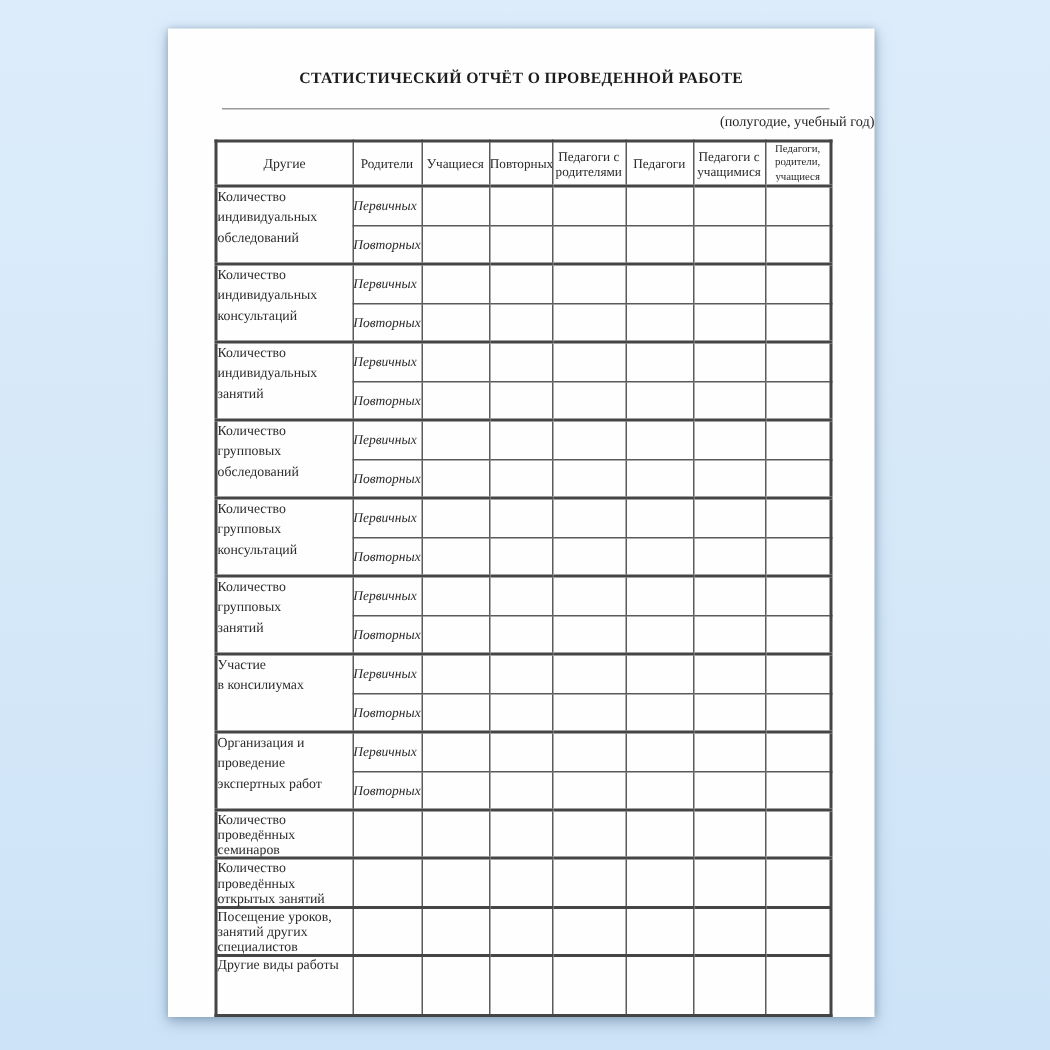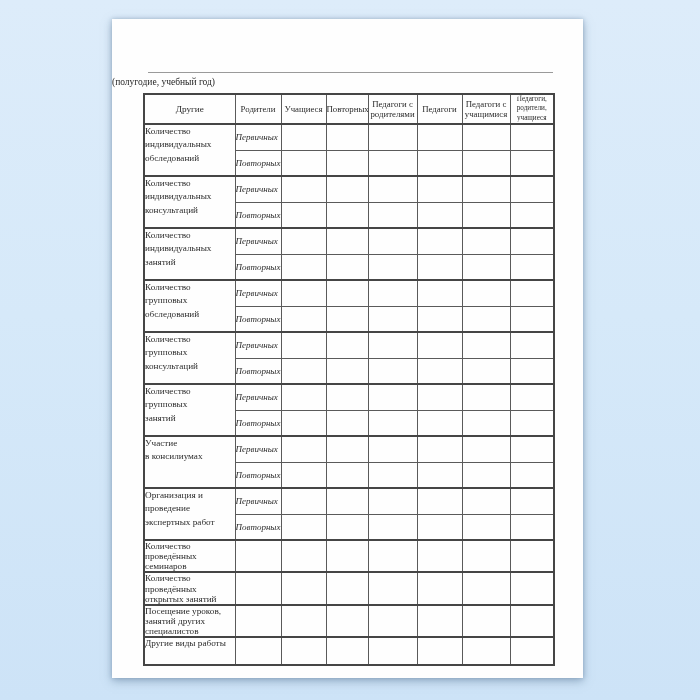--- a/index.html
+++ b/index.html
@@ -16,36 +16,36 @@
   .doc-title{
     position:absolute;top:28px;left:0;width:100%;text-align:center;
     font-weight:bold;font-size:10.5px;letter-spacing:.25px;color:#1c1c1c;
     white-space:nowrap;
   }
   .fill-line{
     position:absolute;top:53px;left:36px;width:405px;height:0;
     border-top:1px solid #9a9a9a;
   }
   .doc-subtitle{
-    position:absolute;top:58px;left:0;width:100%;text-align:left;
+    position:absolute;top:58px;left:0;width:100%;text-align:right;
     font-size:9.5px;color:#242424;
   }
   table.report{
     position:absolute;left:31px;top:74px;width:410px;
     border-collapse:collapse;table-layout:fixed;
     border:2px solid #454545;
   }
   .report th,.report td{
     border:1px solid #5a5a5a;padding:0;color:#2b2b2b;overflow:hidden;
   }
   tr.grp th,tr.grp td{border-top:2px solid #454545;}
   tr.head{height:28px;}
   tr.sub{height:26px;}
   tr.s3{height:30px;}
-  tr.s1{height:28px;}
+  tr.s1{height:40px;}
   .h{
     font-weight:normal;font-size:8.8px;line-height:1.15;text-align:center;
     vertical-align:middle;white-space:pre-line;padding:1px 0;
   }
   .h.c0{font-size:9.2px;}
   .h.c7{font-size:7.2px;line-height:1.3;border-radius:14px;}
   .lbl{
     font-size:9.2px;line-height:1.45;vertical-align:top;
     padding:3px 2px 2px 5px;white-space:pre-line;
   }
@@ -54,20 +54,21 @@
     font-size:9px;vertical-align:middle;padding:0 0 0 4px;white-space:nowrap;font-style:italic;
   }
   .cell{background:#fefefe;}
 </style>
 </head>
 <body>
 
 <div class="bg">
   <div class="page">
 
+    <div class="doc-title">СТАТИСТИЧЕСКИЙ ОТЧЁТ О ПРОВЕДЕННОЙ РАБОТЕ</div>
     <div class="fill-line"></div>
     <div class="doc-subtitle">(полугодие, учебный год)</div>
 
     <table class="report">
       <colgroup>
         <col style="width:91px">
           <col style="width:46px">
           <col style="width:45px">
           <col style="width:42px">
         <col style="width:49px">

